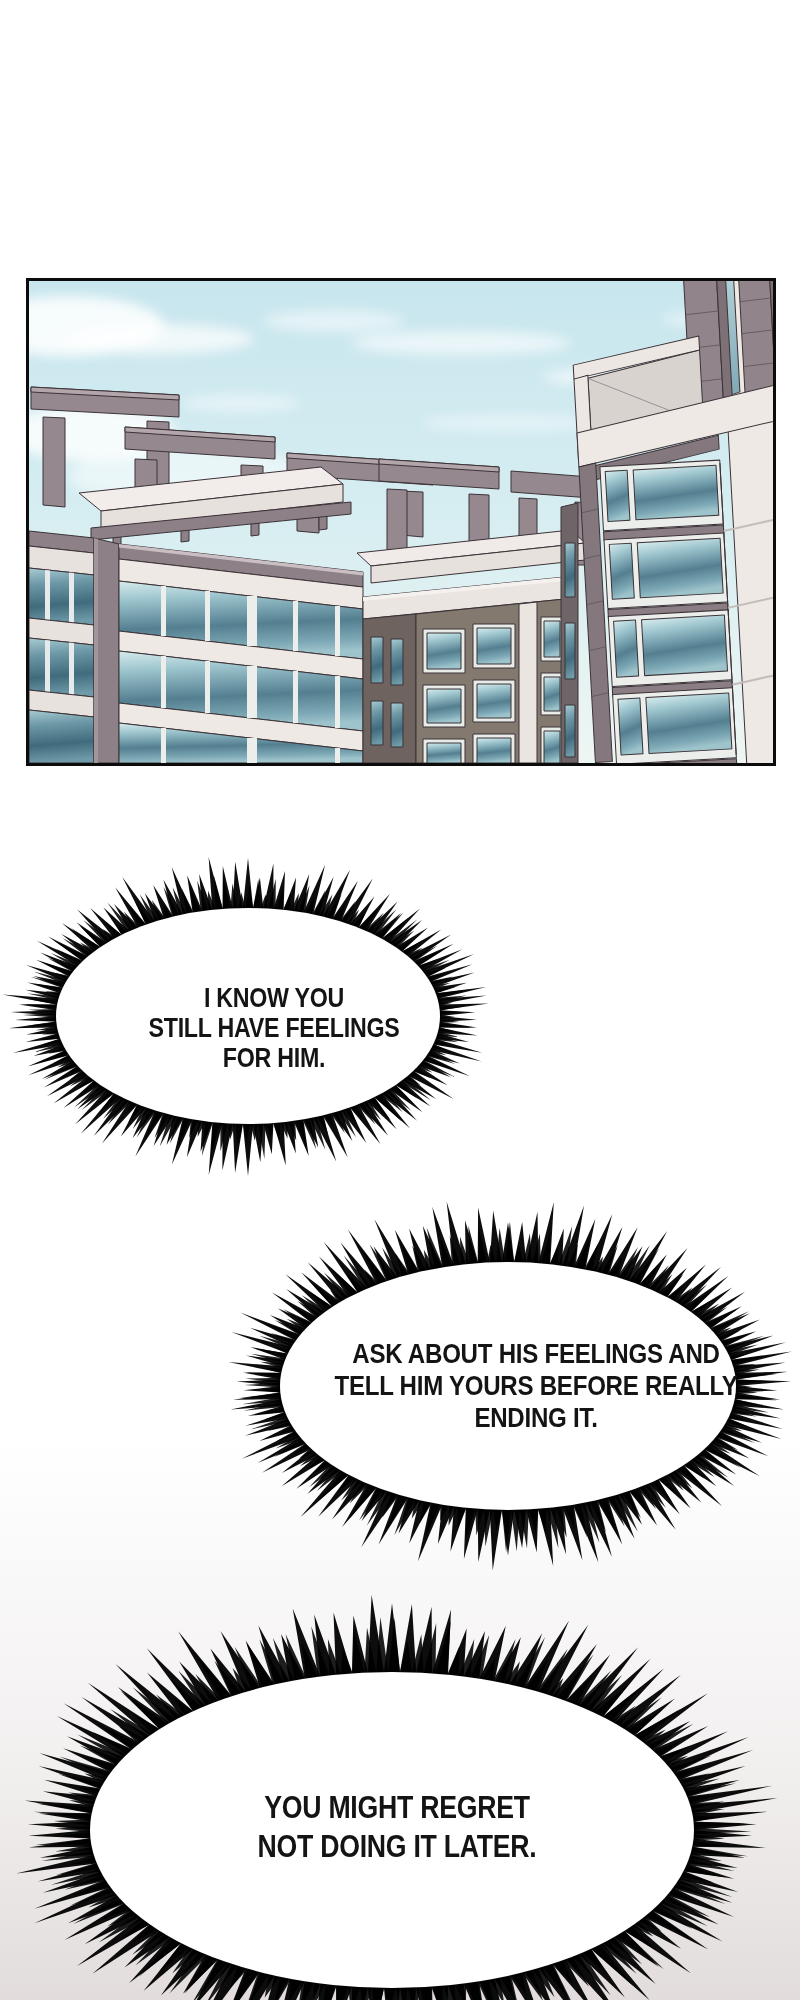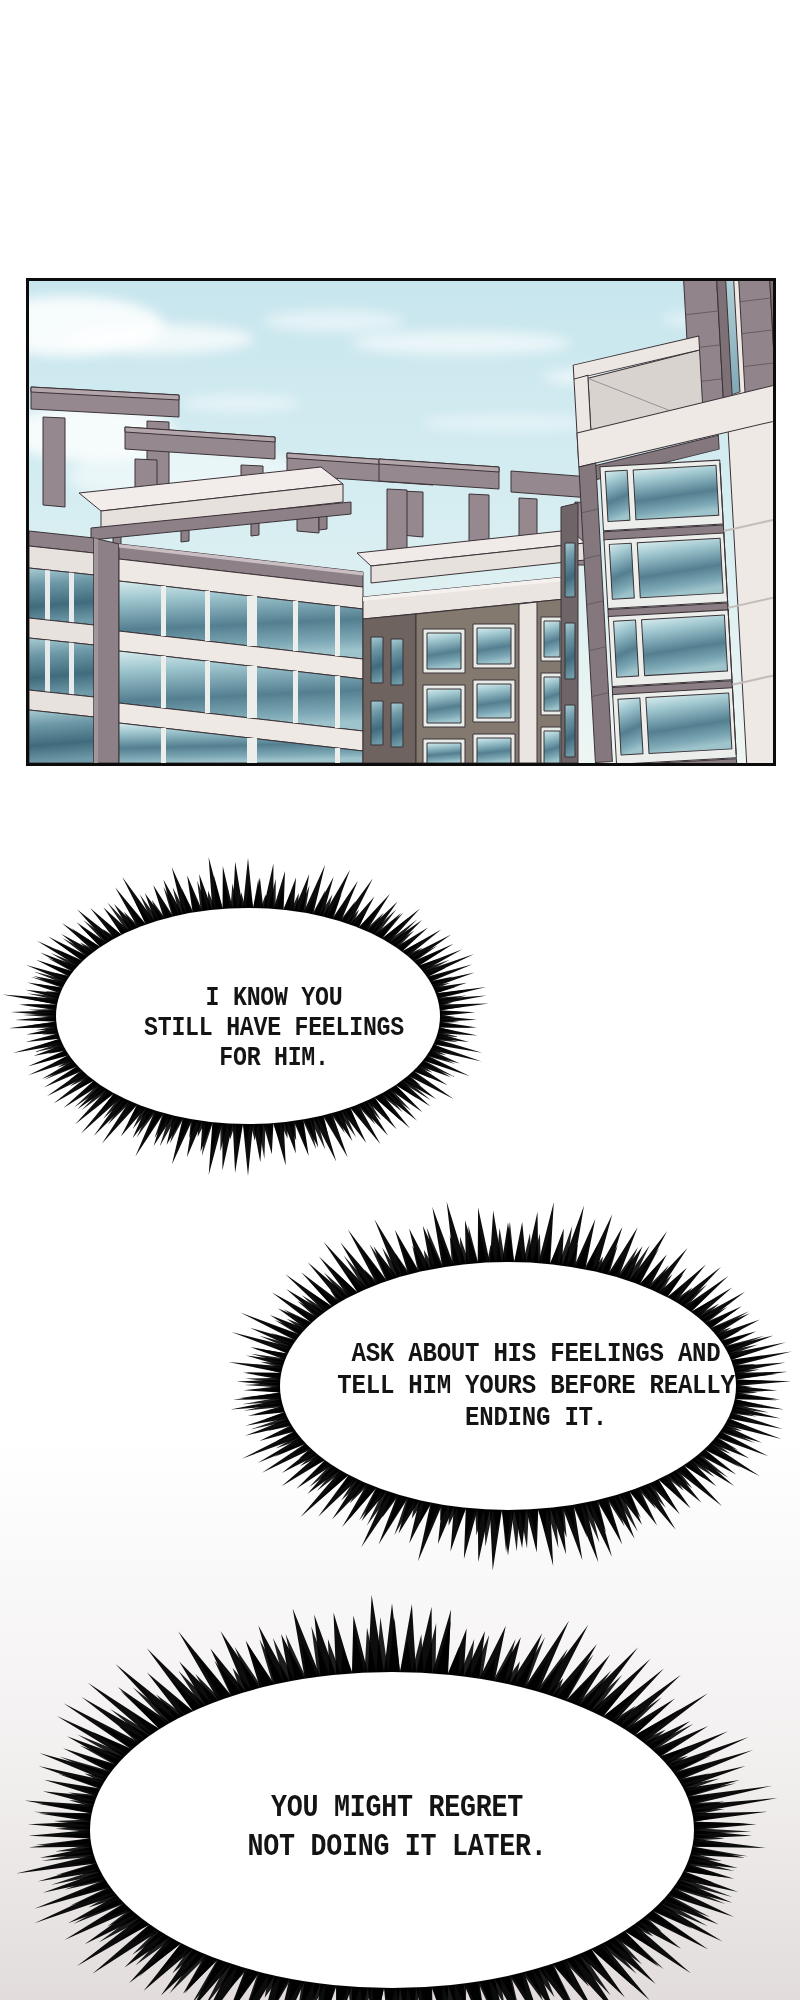--- a/index.html
+++ b/index.html
@@ -1,21 +1,21 @@
 <!DOCTYPE html>
 <html><head>
 <meta charset="utf-8">
 <style>
   html,body{margin:0;padding:0;background:#ffffff;}
   #comic-page{
     position:relative;
     width:800px;height:2000px;
     overflow:hidden;
     background:#ffffff;
-    font-family:Liberation Mono, monospace;
+    font-family:Liberation Sans, sans-serif;
   }
   .bg-fade{
     position:absolute;left:0;top:1440px;width:800px;height:560px;
     background:linear-gradient(180deg, rgba(228,223,222,0) 0%, rgba(228,223,222,0.45) 55%, #e2dddc 100%);
   }
   .panel{
     position:absolute;left:26px;top:278px;width:744px;height:482px;
     border:3px solid #0d0c0c;
     box-sizing:content-box;
     background:#cfe9ee;

